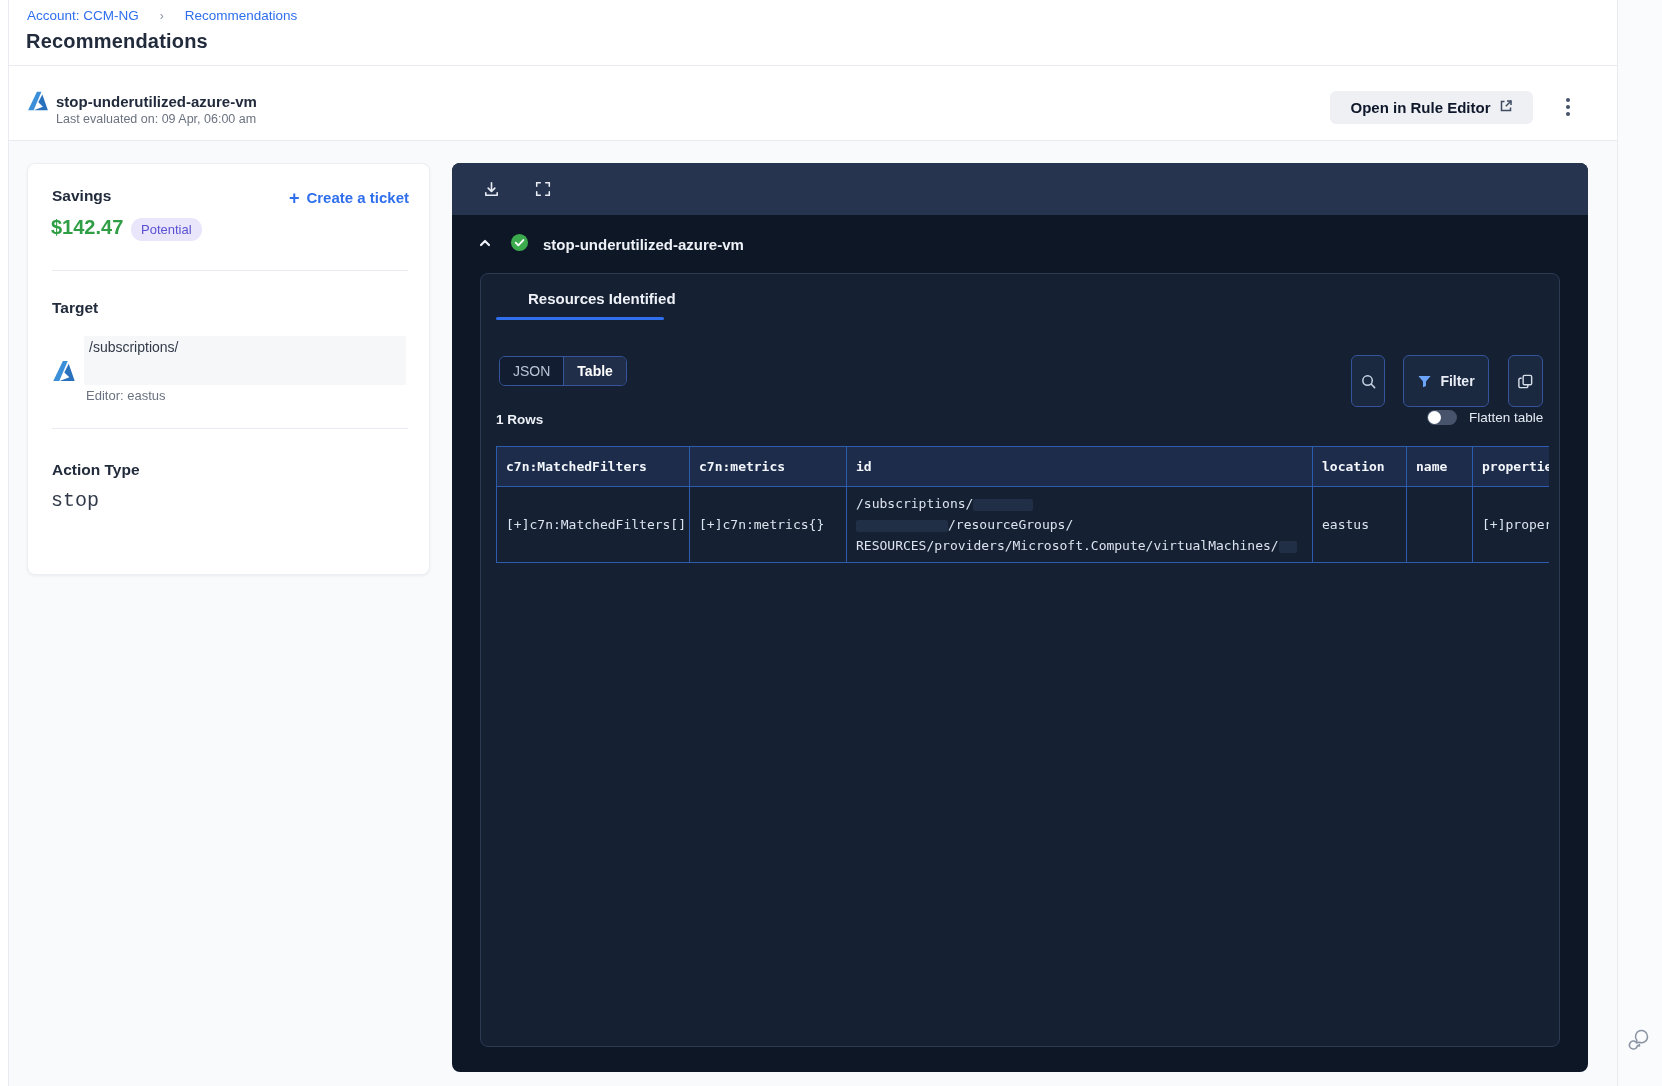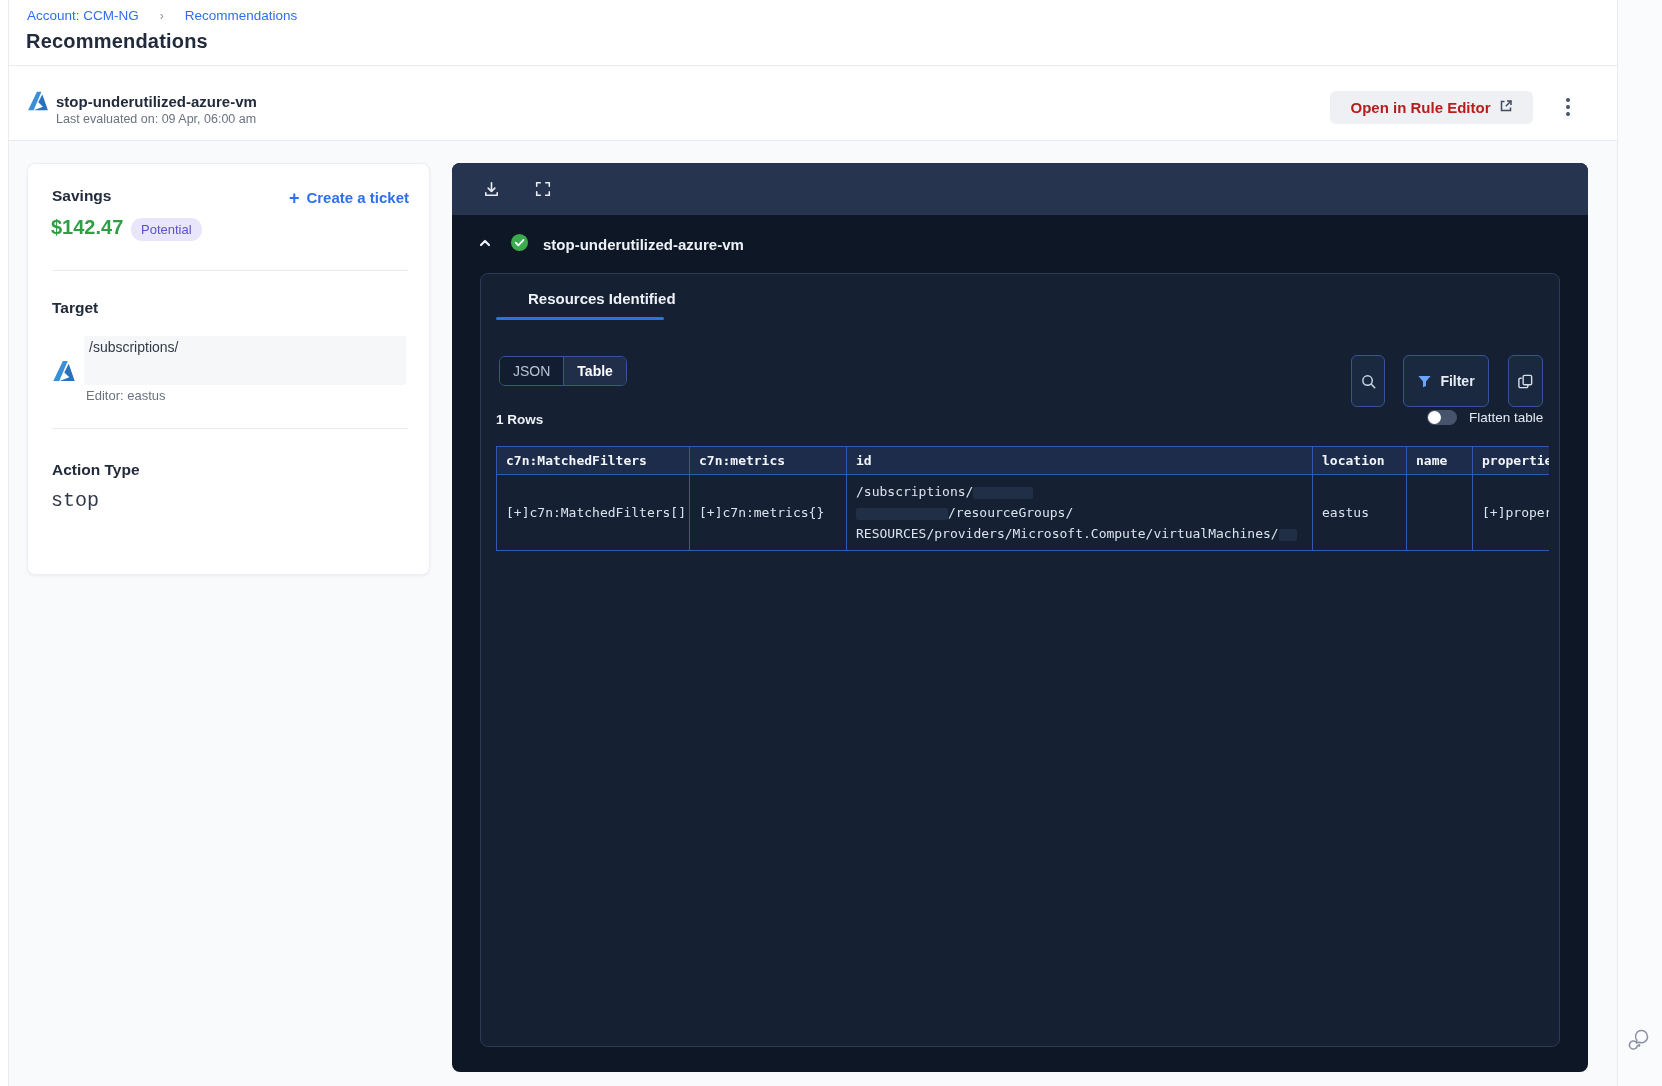--- a/index.html
+++ b/index.html
@@ -18,21 +18,21 @@
   .crumb-link { color:#2f6fed; cursor:pointer; }
   .crumb-sep { color:#8a93a3; font-size:12px; }
   .page-title { position:absolute; left:17px; top:30px; font-size:20px; font-weight:700; color:#222b3c; letter-spacing:.2px; }
 
   
   .headerband { left:9px; top:67px; width:1608px; height:74px; background:#fff; border-bottom:1px solid #e9ebf0; }
   .rule-name { position:absolute; left:47px; top:26px; font-size:15px; font-weight:700; color:#222b3c; }
   .rule-sub { position:absolute; left:47px; top:45px; font-size:12.5px; color:#6b7380; }
   .open-editor-btn { position:absolute; left:1321px; top:24px; width:203px; height:33px; background:#eef0f4;
       border:none; border-radius:6px; display:flex; align-items:center; justify-content:center; gap:8px;
-      font-size:15px; font-weight:600; color:#b91c1c; cursor:pointer; font-family:inherit; }
+      font-size:15px; font-weight:600; color:#0f172a; cursor:pointer; font-family:inherit; }
   .kebab-btn { position:absolute; left:1546px; top:23px; width:26px; height:34px; background:transparent; border:none; cursor:pointer; }
   .kebab-btn i { display:block; width:4px; height:4px; border-radius:50%; background:#46526a; margin:3px auto; }
 
   
   .content-bg { left:9px; top:141px; width:1608px; height:945px; background:#f8fafc; }
 
   
   .summary-card { left:27px; top:163px; width:403px; height:412px; background:#fff; border:1px solid #edeff3;
       border-radius:8px; box-shadow:0 1px 3px rgba(16,24,40,.06); }
   .sc-label { font-size:15.5px; font-weight:700; color:#222b3c; }
@@ -84,21 +84,21 @@
   .flatten-wrap { position:absolute; left:946px; top:136px; display:flex; align-items:center; gap:12px; cursor:pointer; }
   .toggle-pill { width:30px; height:15px; background:#46536a; border-radius:8px; position:relative; }
   .toggle-knob { position:absolute; left:1px; top:1px; width:13px; height:13px; border-radius:50%; background:#ffffff; }
   .flatten-label { font-size:13.5px; color:#e3eaf3; }
 
   
   .table-clip { position:absolute; left:15px; top:172px; width:1053px; height:120px; overflow:hidden; }
   table.res-table { border-collapse:collapse; table-layout:fixed; width:1176px;
       font-family:"DejaVu Sans Mono", monospace; font-size:13px; }
   .res-table th { background:#1e2c4b; border:1px solid #2d5cae; color:#f2f6fb; font-weight:700;
-      text-align:left; padding:4px 9px; height:28px; white-space:nowrap; overflow:hidden; }
+      text-align:left; padding:4px 9px; height:40px; white-space:nowrap; overflow:hidden; }
   .res-table td { border:1px solid #2d5cae; padding:6px 9px; vertical-align:middle; line-height:21px;
       white-space:nowrap; overflow:hidden; color:#dbe3ee; }
   .code-blue { color:#8fb6e8; }
   .redact { display:inline-block; height:12px; background:#202e46; border-radius:2px; vertical-align:middle; }
 
   
   .right-rail { left:1617px; top:0; width:45px; height:1086px; background:#fafbfd; border-left:1px solid #e9ebf0; }
   .chat-btn { position:absolute; left:9px; top:1026px; width:28px; height:28px; background:transparent; border:none; cursor:pointer; }
 </style>
 </head>

